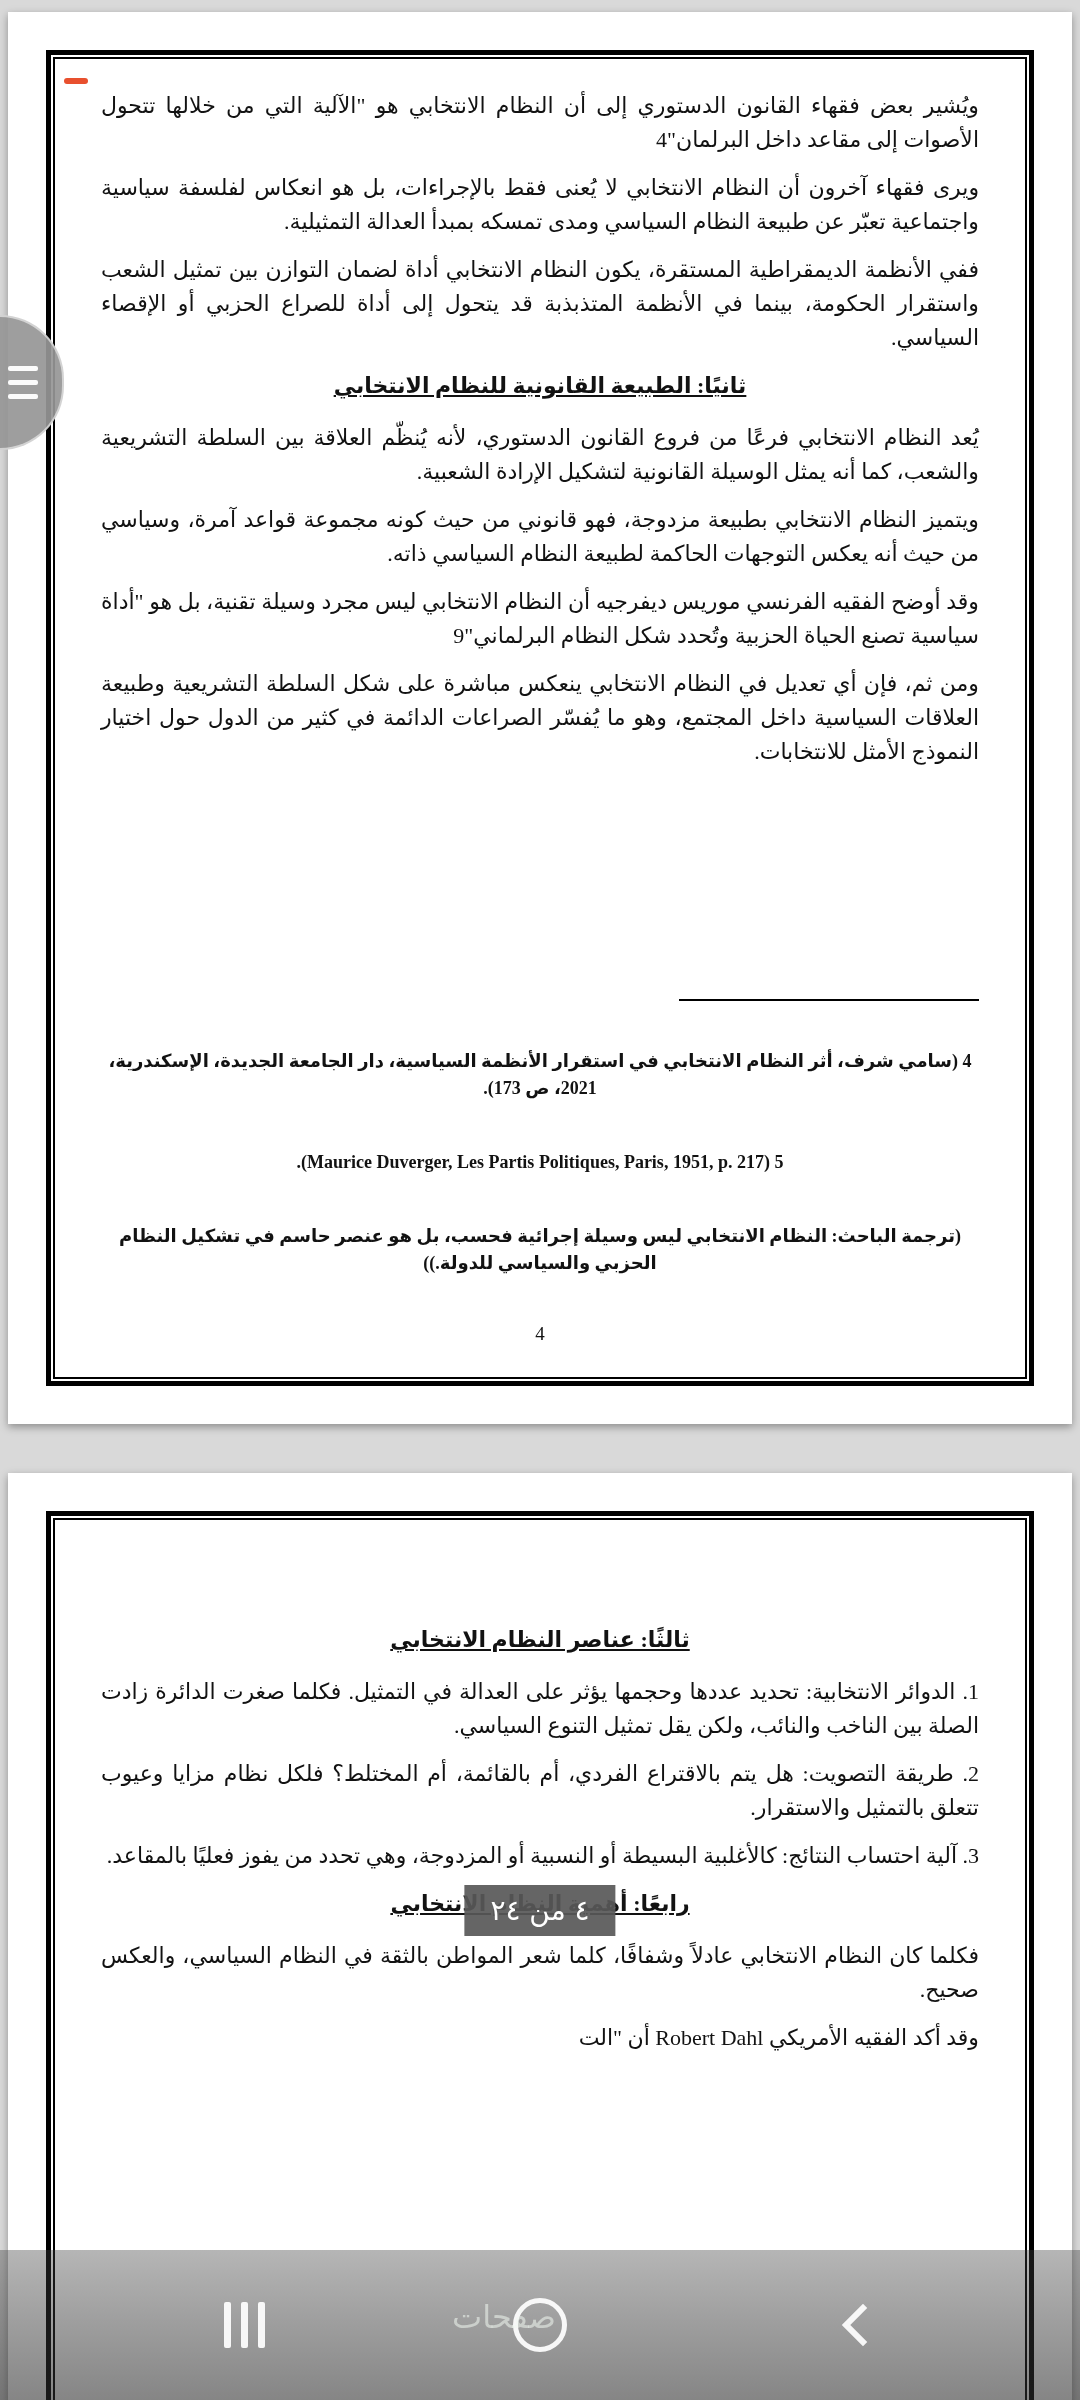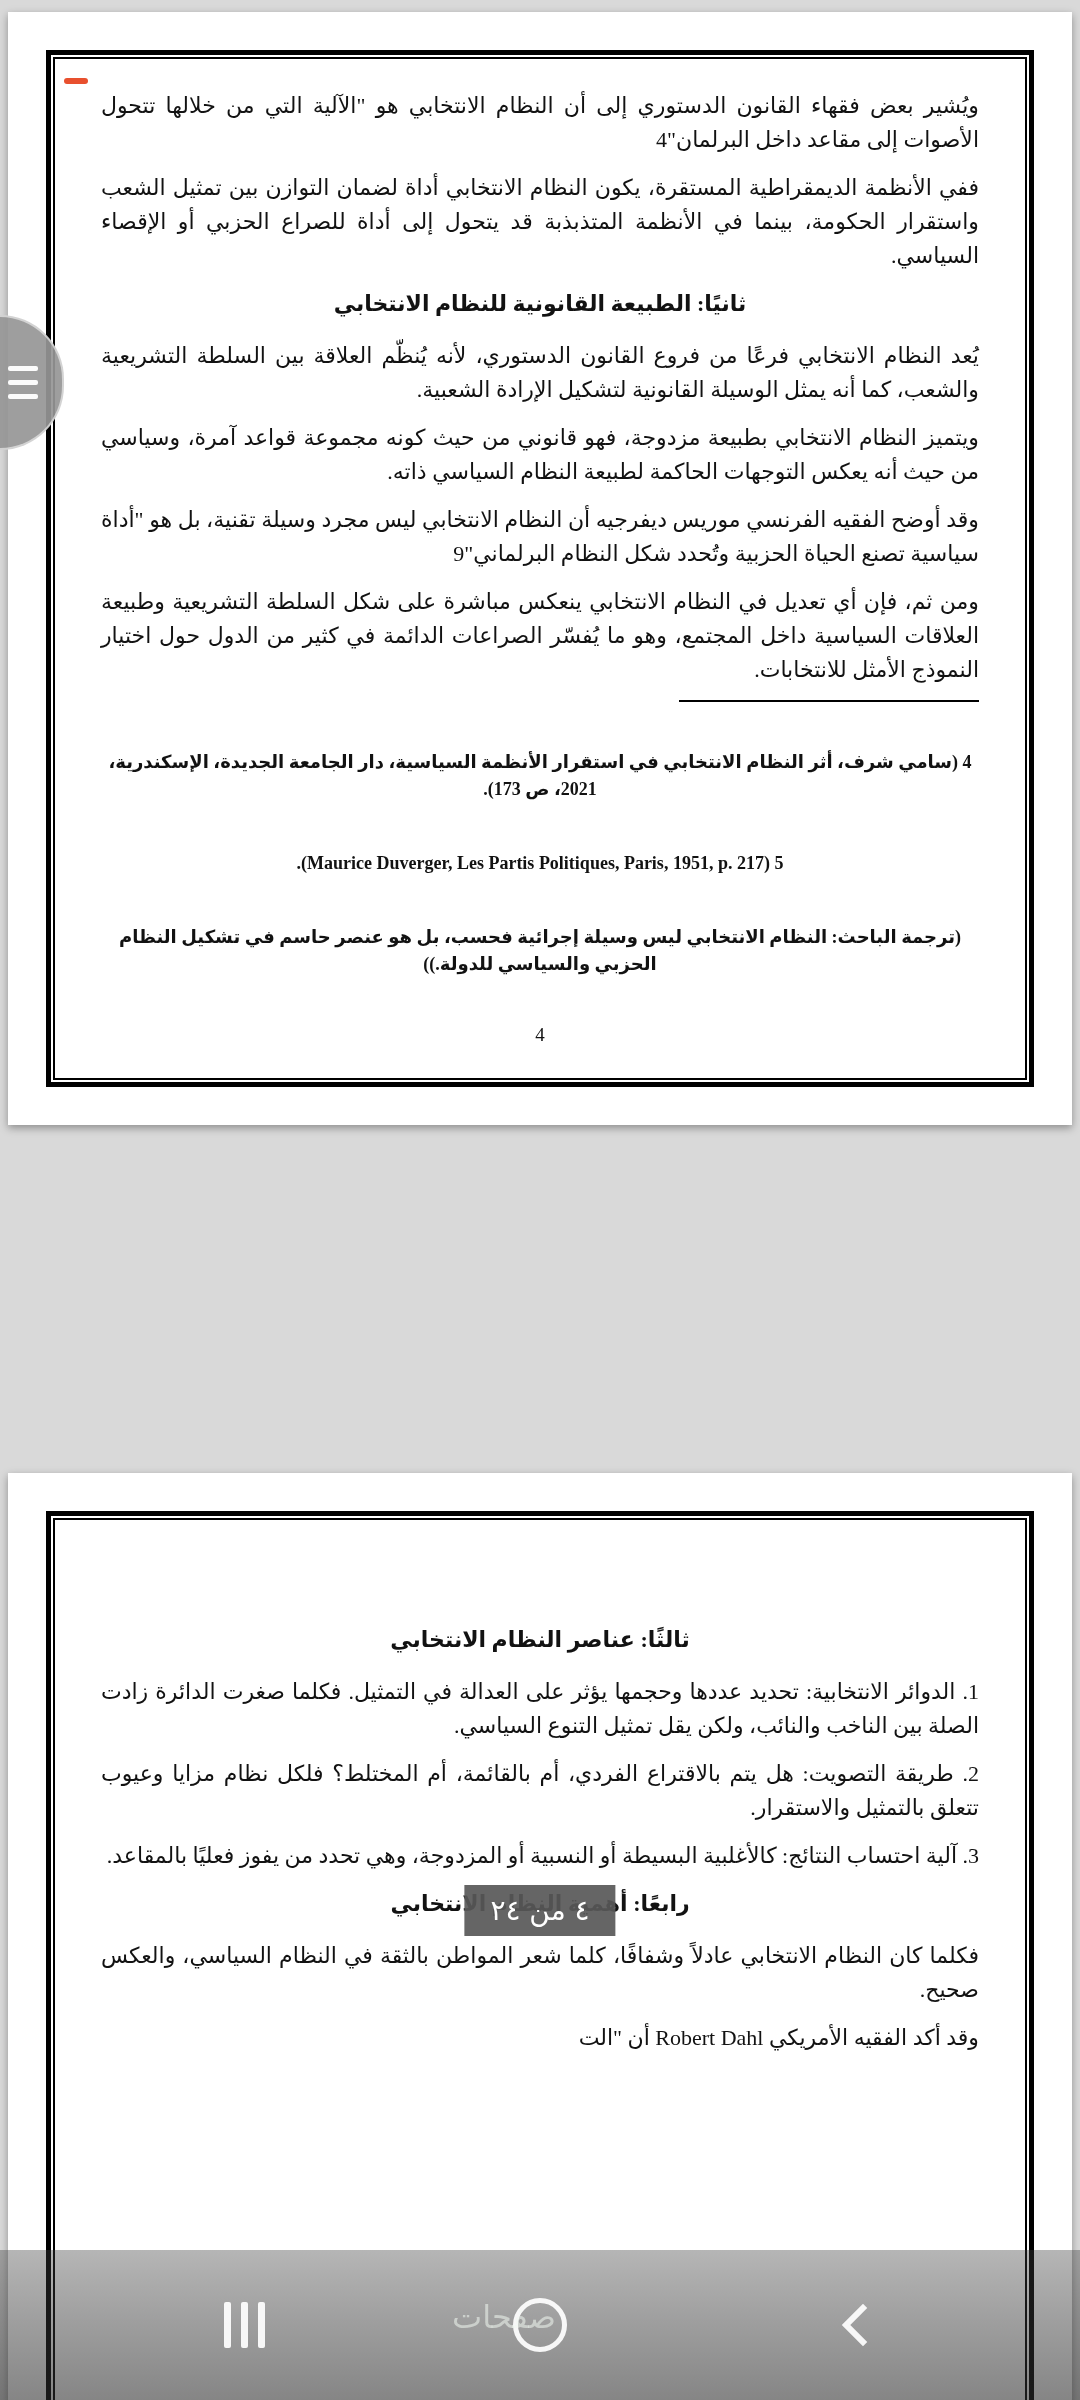--- a/index.html
+++ b/index.html
@@ -8,33 +8,33 @@
     background:#d9d9d9;
     position:relative;
     font-family:"Liberation Serif","DejaVu Sans",serif;
     color:#121212;
   }
   
   .page {
     position:absolute; left:8px; width:1064px; background:#ffffff;
     box-shadow:0 3px 8px rgba(0,0,0,0.35);
   }
-  .page1 { top:12px;  height:1113px; }
+  .page1 { top:12px;  height:1412px; }
   .page2 { top:1473px; height:1620px; }
   .frame-outer { position:absolute; inset:38px; border:5px solid #000; }
   .frame-inner { position:absolute; inset:2px;  border:2px solid #000; }
   .content {
     position:absolute; inset:0; padding:30px 46px 20px 46px;
     direction:rtl; text-align:justify;
     font-size:22px; line-height:34px;
   }
   .page2 .content { padding-top:95px; }
   .content p.body { margin-bottom:14px; }
   .h {
-    text-align:center; font-weight:bold; 
+    text-align:center; font-weight:bold; text-decoration:underline;
     margin:8px 0 18px 0;
   }
   .intro-line { text-decoration:underline; margin-bottom:14px; }
   .footnotes {
     position:absolute; left:46px; right:46px; bottom:92px;
     direction:rtl; font-weight:bold; font-size:18px; line-height:27px;
     text-align:center;
   }
   .fn-sep { width:300px; border-top:2px solid #000; margin-bottom:14px; }
   .footnotes p { margin-bottom:8px;margin-top:47px; }
@@ -89,20 +89,21 @@
 </style>
 </head>
 <body>
 
 <div class="page page1">
   <span class="accent-dash"></span>
   <div class="frame-outer">
     <div class="frame-inner">
       <div class="content">
         <p class="body">ويُشير بعض فقهاء القانون الدستوري إلى أن النظام الانتخابي هو "الآلية التي من خلالها تتحول الأصوات إلى مقاعد داخل البرلمان"4</p>
+        <p class="body">ويرى فقهاء آخرون أن النظام الانتخابي لا يُعنى فقط بالإجراءات، بل هو انعكاس لفلسفة سياسية واجتماعية تعبّر عن طبيعة النظام السياسي ومدى تمسكه بمبدأ العدالة التمثيلية.</p>
         <p class="body">ففي الأنظمة الديمقراطية المستقرة، يكون النظام الانتخابي أداة لضمان التوازن بين تمثيل الشعب واستقرار الحكومة، بينما في الأنظمة المتذبذبة قد يتحول إلى أداة للصراع الحزبي أو الإقصاء السياسي.</p>
         <div class="h">ثانيًا: الطبيعة القانونية للنظام الانتخابي</div>
         <p class="body">يُعد النظام الانتخابي فرعًا من فروع القانون الدستوري، لأنه يُنظّم العلاقة بين السلطة التشريعية والشعب، كما أنه يمثل الوسيلة القانونية لتشكيل الإرادة الشعبية.</p>
         <p class="body">ويتميز النظام الانتخابي بطبيعة مزدوجة، فهو قانوني من حيث كونه مجموعة قواعد آمرة، وسياسي من حيث أنه يعكس التوجهات الحاكمة لطبيعة النظام السياسي ذاته.</p>
         <p class="body">وقد أوضح الفقيه الفرنسي موريس ديفرجيه أن النظام الانتخابي ليس مجرد وسيلة تقنية، بل هو "أداة سياسية تصنع الحياة الحزبية وتُحدد شكل النظام البرلماني"9</p>
         <p class="body">ومن ثم، فإن أي تعديل في النظام الانتخابي ينعكس مباشرة على شكل السلطة التشريعية وطبيعة العلاقات السياسية داخل المجتمع، وهو ما يُفسّر الصراعات الدائمة في كثير من الدول حول اختيار النموذج الأمثل للانتخابات.</p>
 
         <div class="footnotes">
           <div class="fn-sep"></div>
           <p>4 (سامي شرف، أثر النظام الانتخابي في استقرار الأنظمة السياسية، دار الجامعة الجديدة، الإسكندرية، 2021، ص 173).</p>

